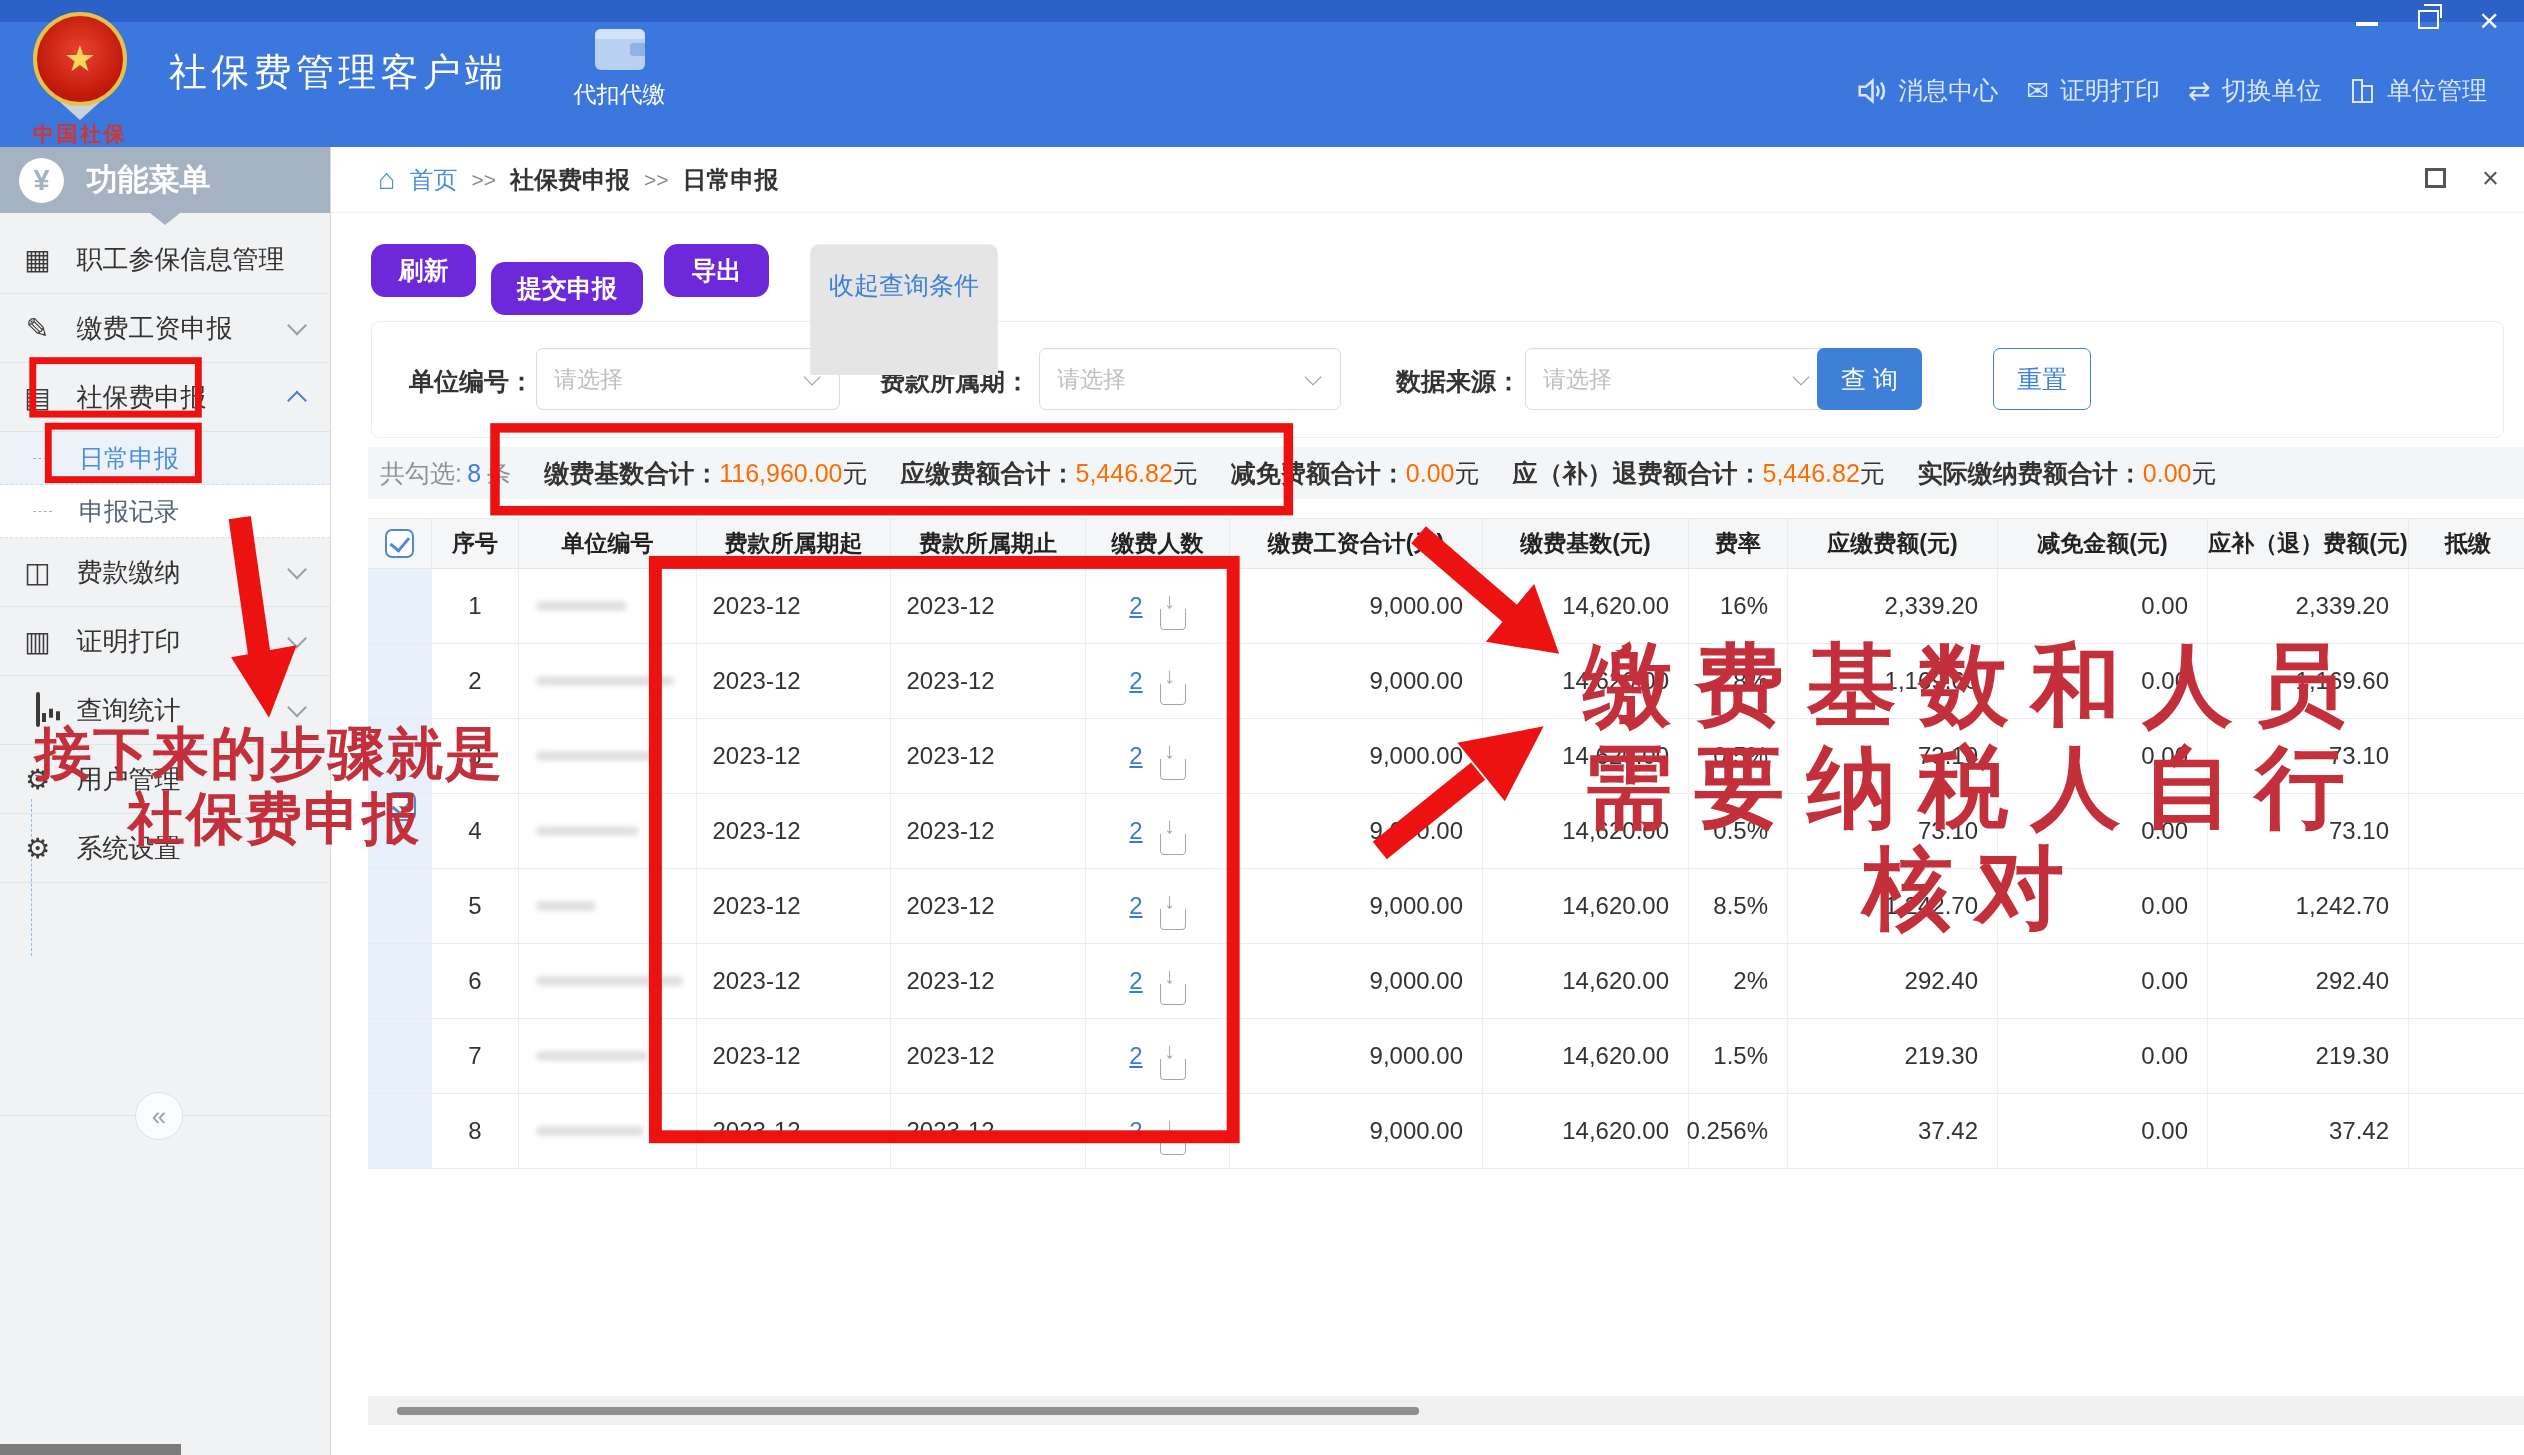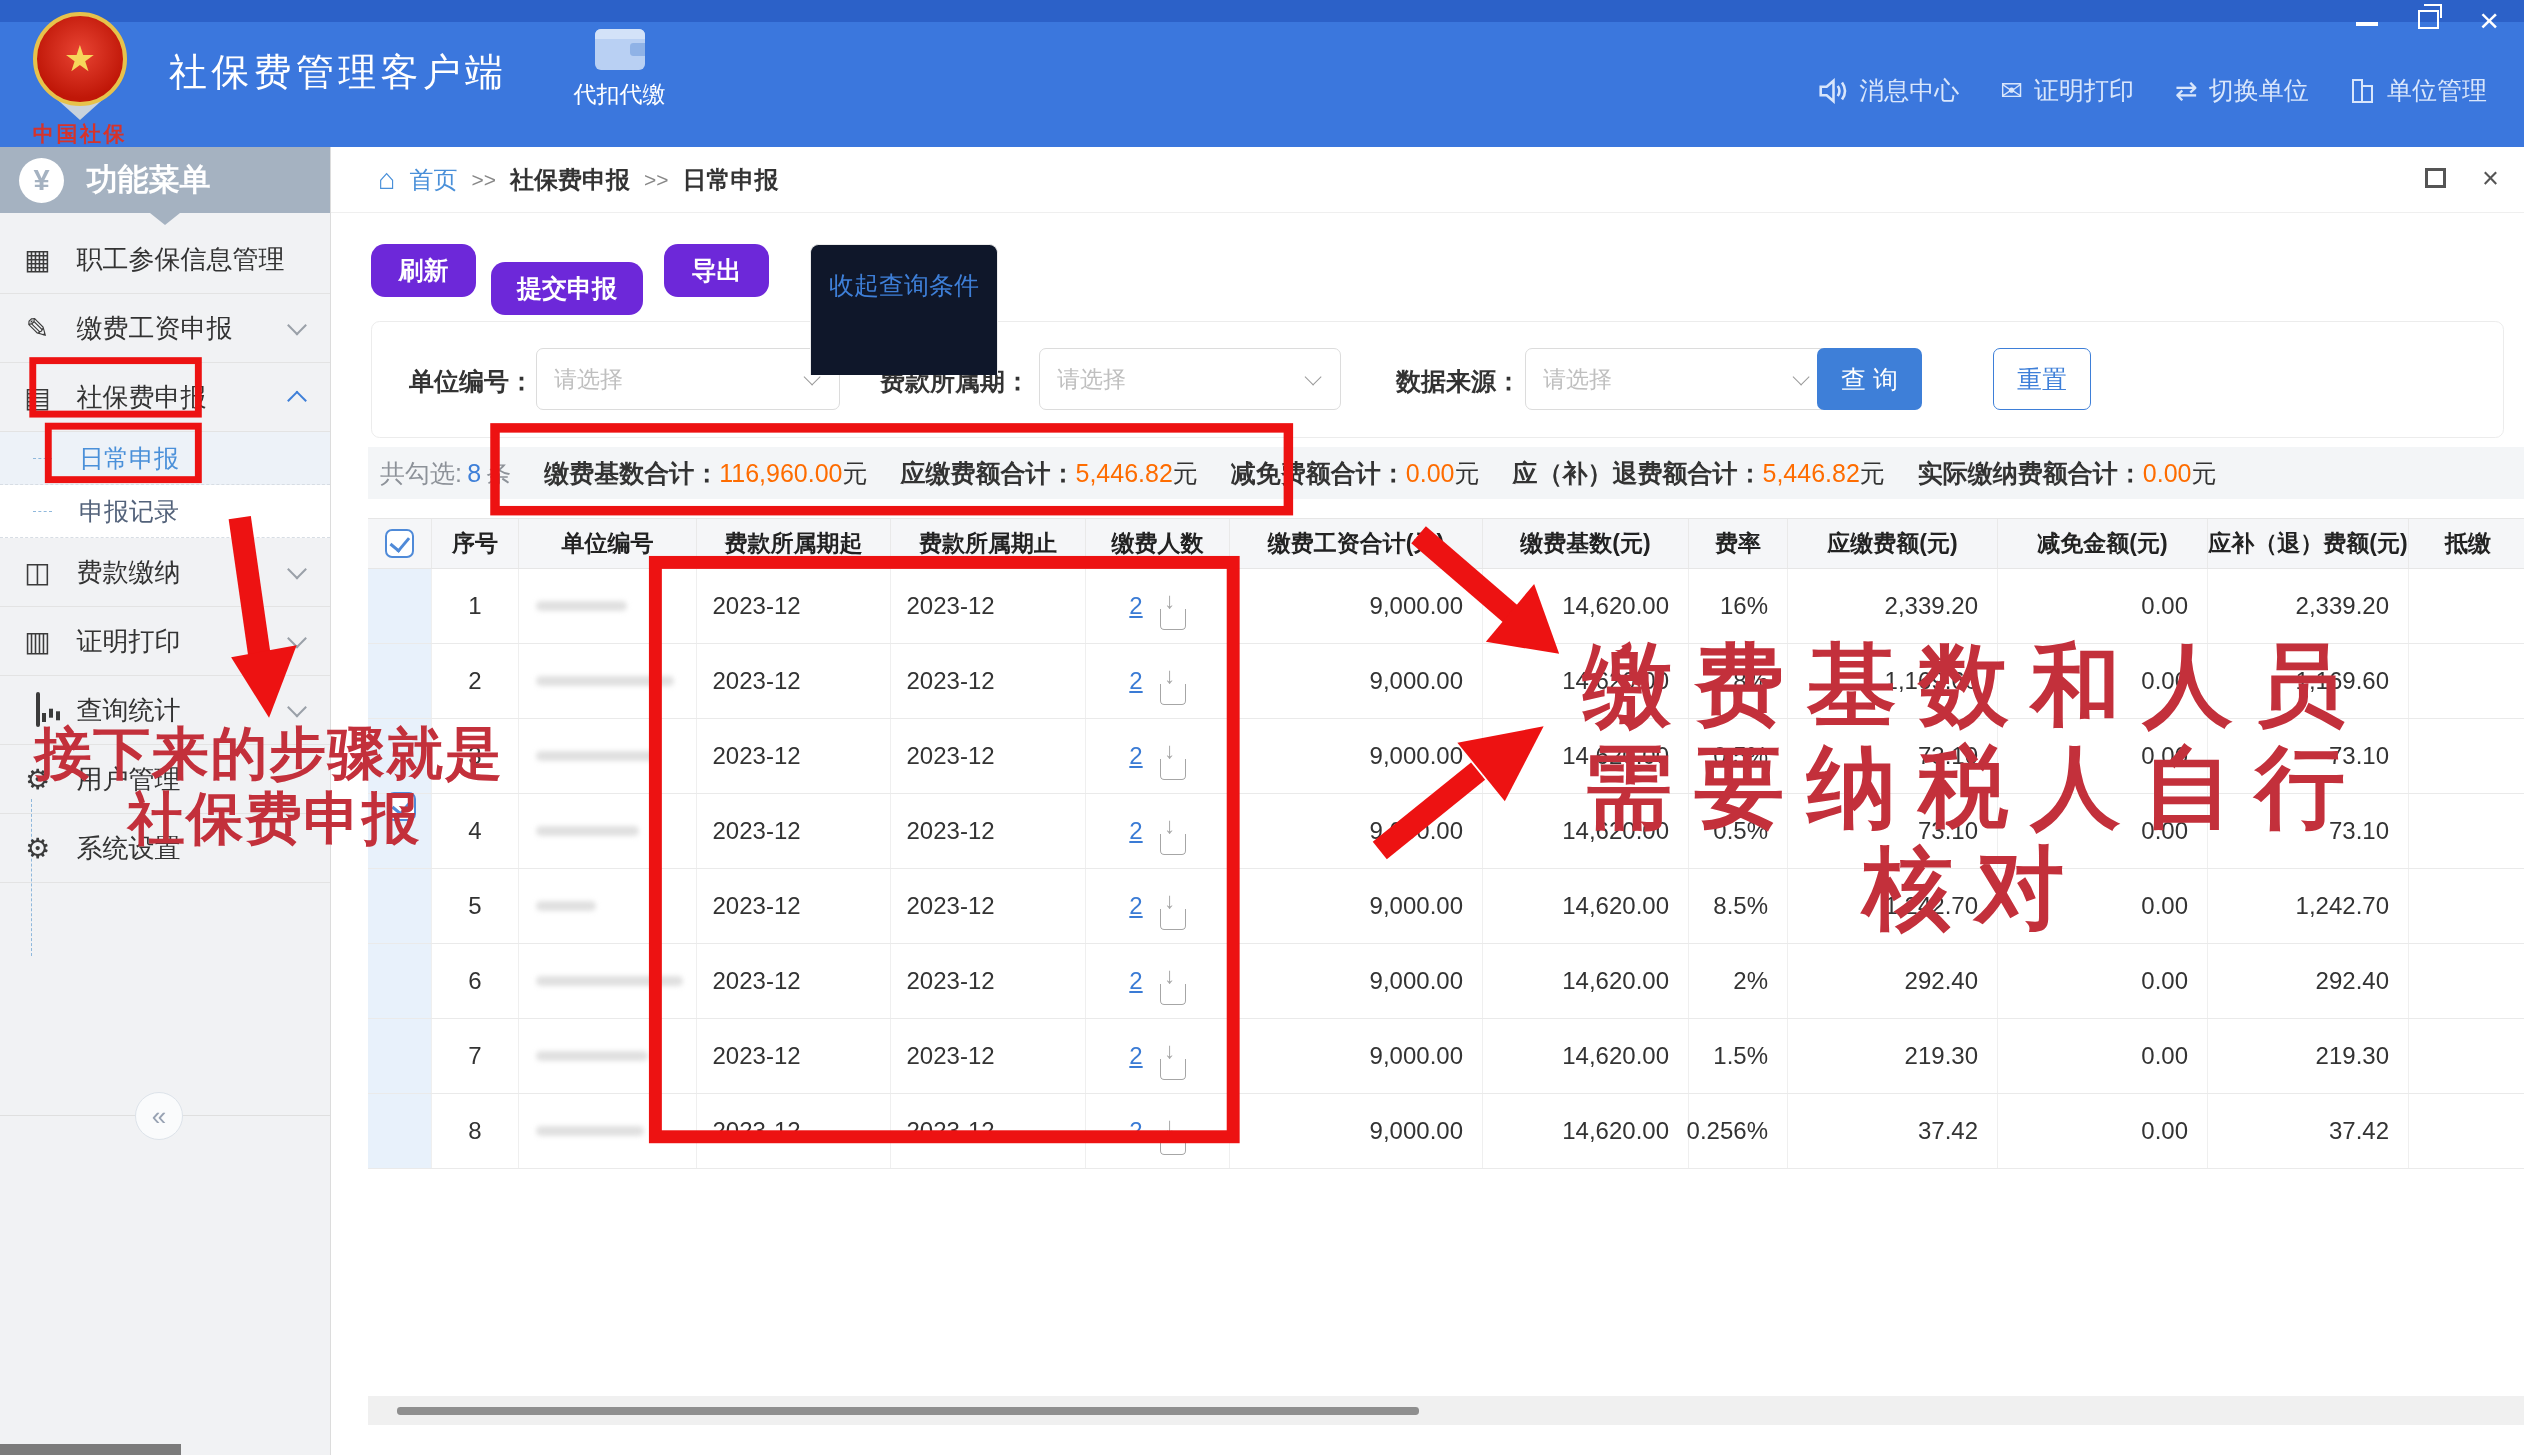--- a/index.html
+++ b/index.html
@@ -16,21 +16,21 @@
   .emblem{position:absolute;left:24px;top:12px;width:112px;text-align:center;}
   .em-circle{width:86px;height:86px;margin:0 auto;border-radius:50%;background:radial-gradient(circle at 50% 42%,#e84433 0%,#c01708 70%);border:4.3px solid #e7c24b;color:#f6d65b;font-size:36px;display:flex;align-items:center;justify-content:center;position:relative;}
   .em-ribbon{width:0;height:0;margin:-12px auto 0;border-left:29px solid transparent;border-right:29px solid transparent;border-top:26px solid #c9d2dc;}
   .em-text{color:#d6332a;font-size:21px;font-weight:bold;letter-spacing:2.6px;margin-top:0px;}
   .app-title{position:absolute;left:169px;top:47px;color:#fff;font-size:38px;font-weight:500;letter-spacing:4.3px;}
   .withhold{position:absolute;left:559px;top:29px;width:121px;text-align:center;color:#ffffff;}
   .wallet{width:50px;height:41px;background:#b9d0f3;border-radius:6px;margin:0 auto;position:relative;}
   .wallet::before{content:"";position:absolute;left:0;top:0;width:50px;height:10.3px;background:#d3e2f8;border-radius:6px 6px 0 0;}
   .wallet::after{content:"";position:absolute;right:0;top:14px;width:14.7px;height:13px;background:#8fb2e6;border-radius:3.4px 0 0 3.4px;}
   .withhold-label{font-size:23px;margin-top:8.6px;}
-  .topmenu{position:absolute;right:38px;top:74px;display:flex;gap:41px;align-items:center;color:#d9e6fb;font-size:25px;}
+  .topmenu{position:absolute;right:38px;top:74px;display:flex;gap:28px;align-items:center;color:#d9e6fb;font-size:25px;}
   .tm-item{display:flex;align-items:center;gap:11.2px;}
   .tm-glyph{font-size:27px;}
   .bld{width:26px;height:24px;position:relative;}
   .bld::before{content:"";position:absolute;left:1.7px;top:0;width:11.2px;height:24px;border:2.6px solid #d9e6fb;box-sizing:border-box;}
   .bld::after{content:"";position:absolute;left:13px;top:6px;width:10.3px;height:18px;border:2.6px solid #d9e6fb;border-left:none;box-sizing:border-box;}
   
   .sidebar{position:absolute;left:0;top:147px;width:330px;height:1309px;background:#f1f2f4;border-right:0.9px solid #dcdcdc;}
   .sb-header{height:66px;background:#a5b2c1;display:flex;align-items:center;gap:22.4px;padding-left:19px;color:#fff;font-size:31px;font-weight:bold;}
   .coin{width:45px;height:45px;border-radius:50%;background:#fff;color:#a5b2c1;display:flex;align-items:center;justify-content:center;font-size:29px;font-weight:bold;}
   .sb-notch{width:0;height:0;margin:0 auto;border-left:15.5px solid transparent;border-right:15.5px solid transparent;border-top:12px solid #a5b2c1;}
@@ -54,21 +54,21 @@
   .crumb-link{color:#4a90d9;}
   .crumb-sep{color:#888;font-size:21px;}
   .crumb-cur{color:#333;font-weight:bold;}
   .crumb-win{position:absolute;right:26px;top:19px;display:flex;gap:36px;align-items:center;color:#555;}
   .cw-sq{width:14.7px;height:14.7px;border:3.4px solid #555;}
   .cw-x{font-size:29px;line-height:24px;color:#555;}
   .btn{position:absolute;top:97px;height:53px;background:#6d28d9;color:#fff;border-radius:14px;display:flex;align-items:center;justify-content:center;font-size:25px;cursor:pointer;font-weight:bold;}
   .btn.refresh{left:40px;width:105px;}
   .btn.submit{left:160px;width:152px;margin-top:18px;}
   .btn.export{left:333px;width:105px;}
-  .querytab{position:absolute;top:97px;left:479px;width:188px;height:131px;background:#0f172a;border:1.7px solid #ececec;border-bottom:none;border-radius:8.6px 8.6px 0 0;z-index:3;color:#3e7fd8;font-size:25px;display:flex;justify-content:center;padding-top:24px;box-sizing:border-box;}
+  .querytab{position:absolute;top:97px;left:479px;width:188px;height:131px;background:#e5e5e5;border:1.7px solid #ececec;border-bottom:none;border-radius:8.6px 8.6px 0 0;z-index:3;color:#3e7fd8;font-size:25px;display:flex;justify-content:center;padding-top:24px;box-sizing:border-box;}
   .panel{position:absolute;top:174px;left:40px;right:21px;height:117px;border:1.7px solid #ececec;border-radius:8.6px;background:#fff;z-index:2;box-sizing:border-box;}
   .flabel{position:absolute;top:43px;font-size:25px;color:#333;font-weight:bold;}
   .fsel{position:absolute;top:26px;height:62px;border:1.7px solid #dcdcdc;border-radius:7px;background:#fff;display:flex;align-items:center;padding-left:17px;font-size:23px;color:#bfbfbf;box-sizing:border-box;}
   .fsel .sel-chev{position:absolute;right:21px;top:22.4px;width:11.2px;height:11.2px;border-right:1.7px solid #999;border-bottom:1.7px solid #999;transform:rotate(45deg);}
   .fbtn{position:absolute;top:26px;height:62px;border-radius:7px;display:flex;align-items:center;justify-content:center;font-size:25px;box-sizing:border-box;cursor:pointer;}
   .fbtn.query{left:1445px;width:105px;background:#3e7fd8;color:#fff;}
   .fbtn.reset{left:1621px;width:98px;border:1.7px solid #3e7fd8;color:#3e7fd8;background:#fff;}
   .summary{position:absolute;top:300px;left:37px;width:2158px;height:52px;background:#f3f5f7;display:flex;align-items:center;font-size:25px;color:#333;padding-left:12px;box-sizing:border-box;white-space:nowrap;}
   .sum-muted{color:#8d9299;}
   .sum-count{color:#3e7fd8;margin:0 5.2px;}

